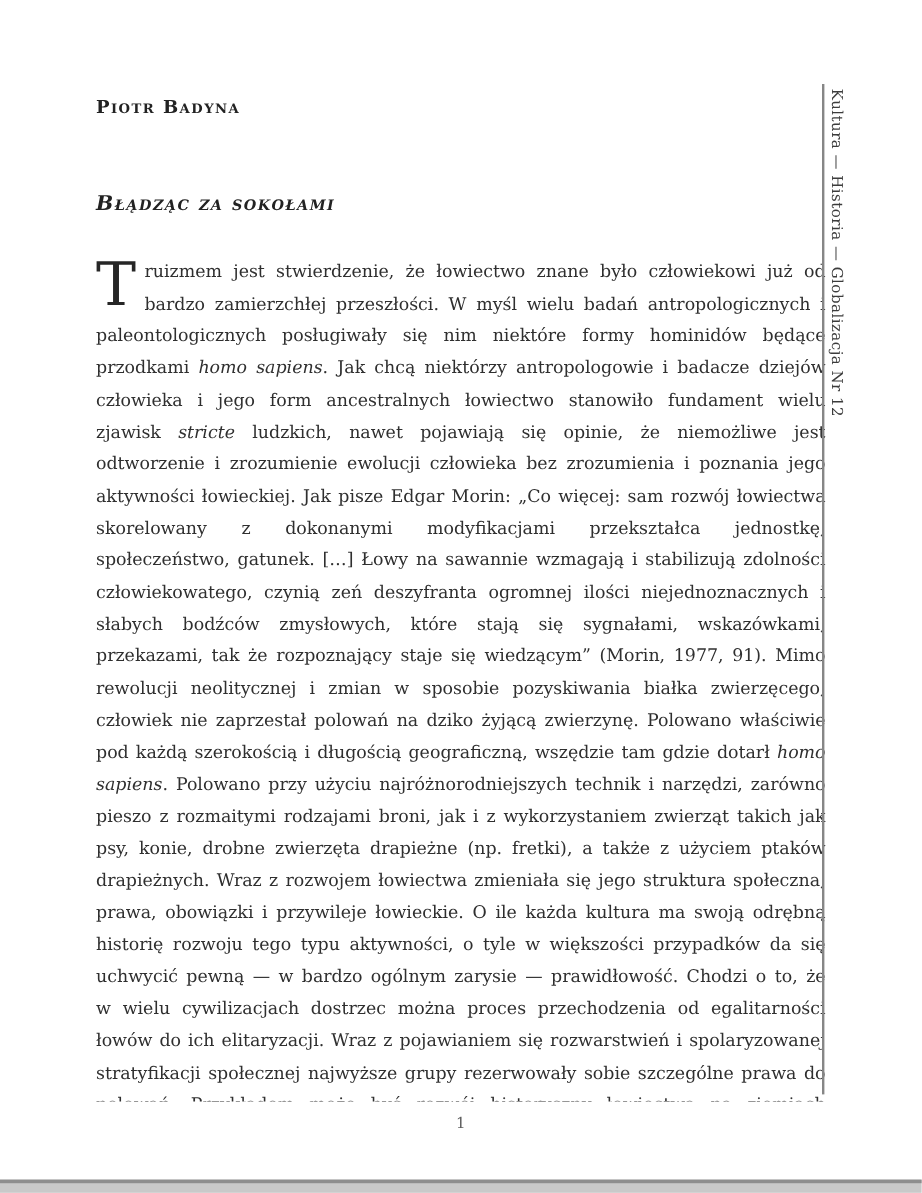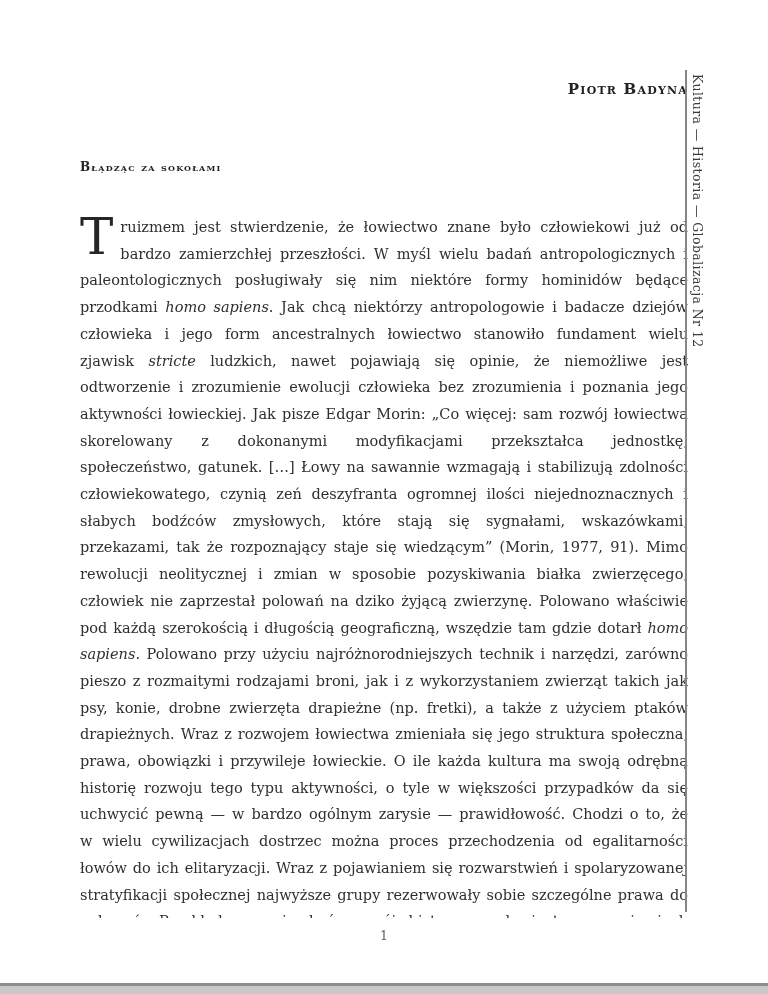--- a/index.html
+++ b/index.html
@@ -21,37 +21,38 @@
     position: absolute;
     left: 80px;
     top: 0;
     width: 608px;
   }
   .author-line {
     position: absolute;
     left: 0;
     top: 80px;
     width: 100%;
-    text-align: right;
+    text-align: left;
     font-variant: small-caps;
     font-weight: 700;
     font-size: 15px;
     letter-spacing: 1.2px;
     color: #222222;
   }
   .article-title {
     position: absolute;
     left: 0;
     top: 160px;
     font-variant: small-caps;
     font-weight: 700;
-    font-size: 12px;
+    font-size: 17px;
     letter-spacing: 1.2px;
     color: #222222;
     margin: 0;
+    font-style: italic;
   }
   .article-body {
     position: absolute;
     left: 0;
     top: 214px;
     width: 608px;
     height: 704px;
     overflow: hidden;
     font-size: 14.5px;
     line-height: 26.7px;

